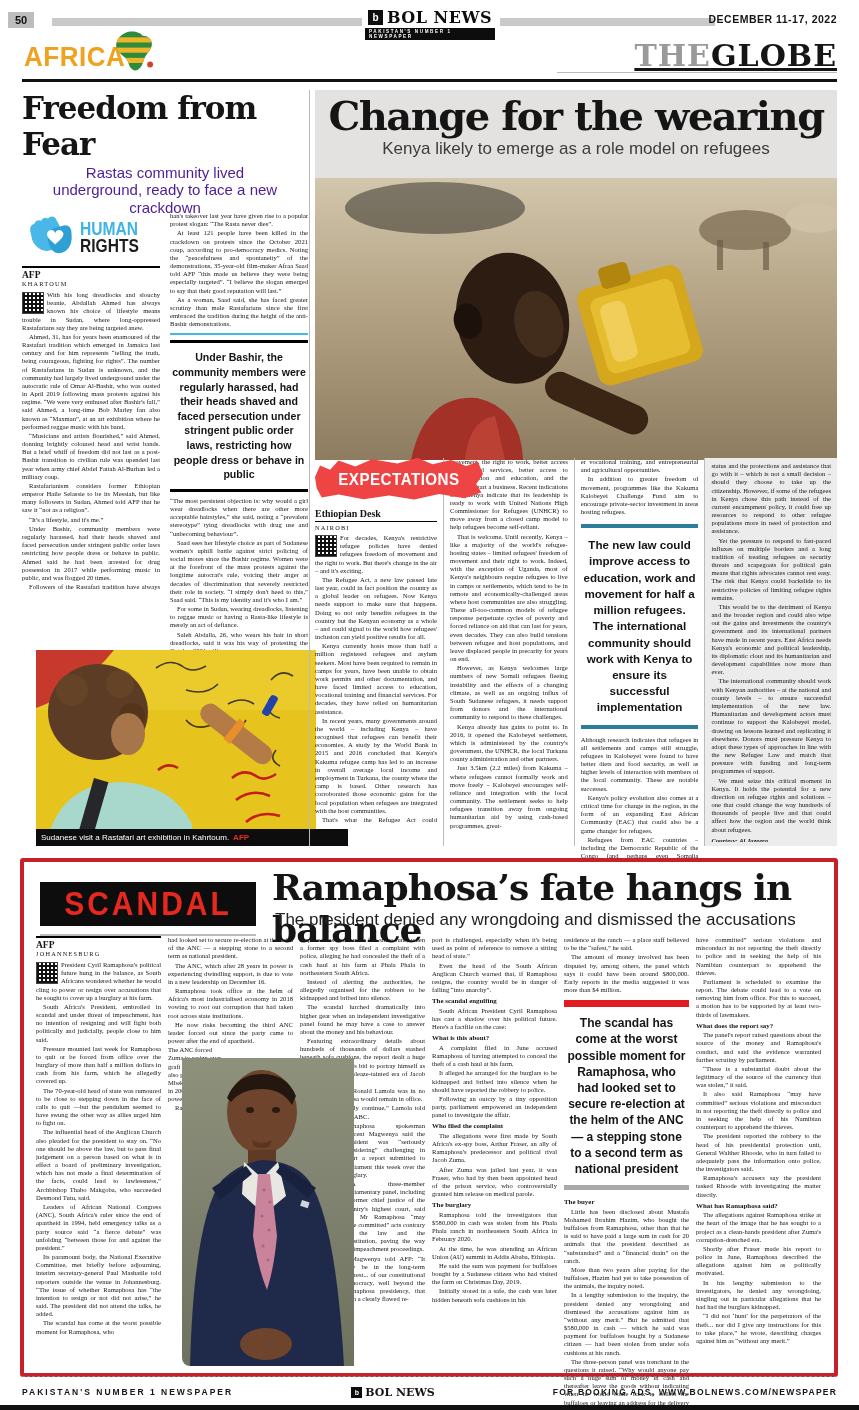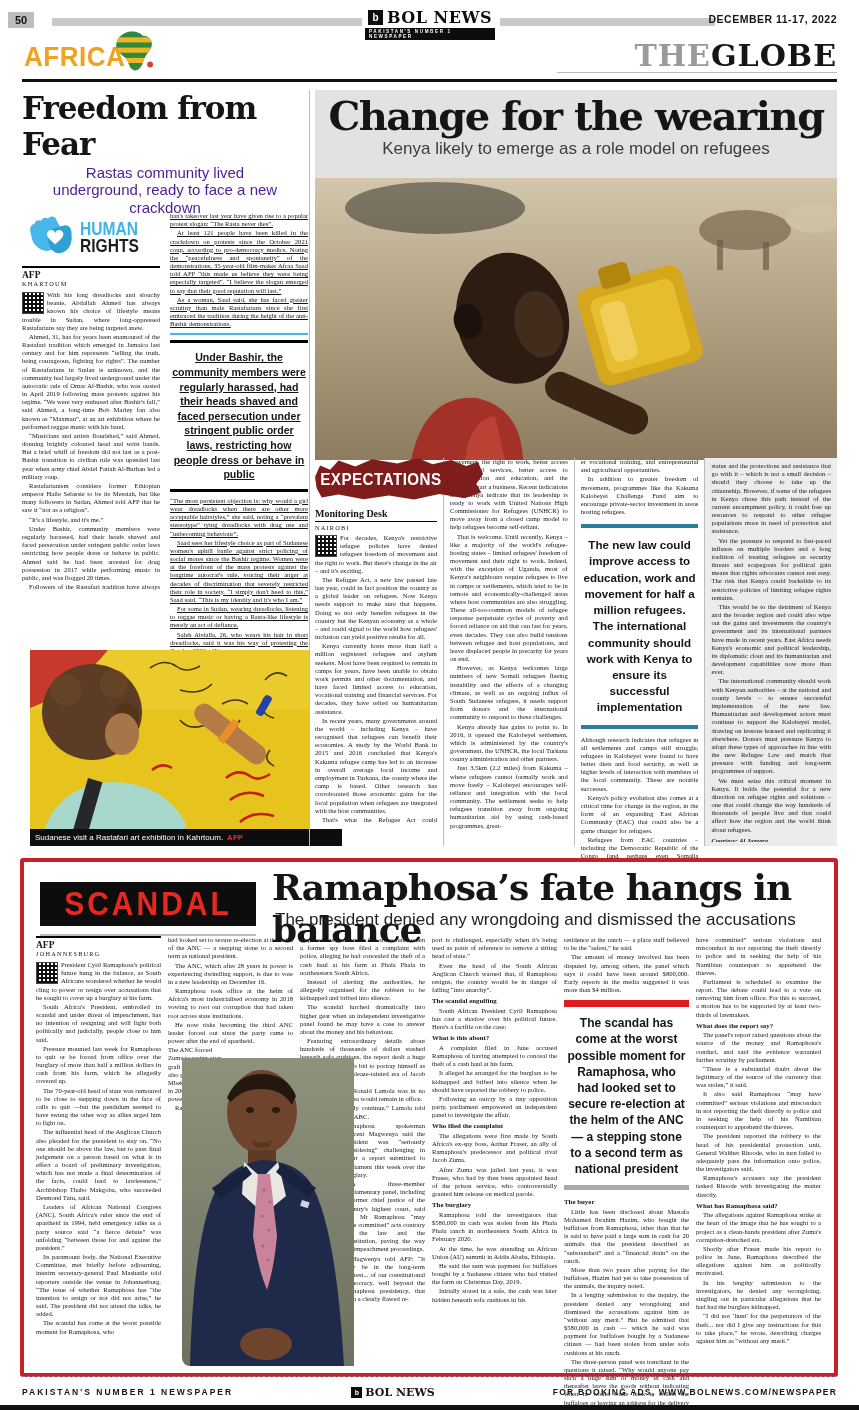--- a/index.html
+++ b/index.html
@@ -45,21 +45,21 @@
   .pq1wrap{border-top:2px solid #45b8e8;padding-top:5px;margin:4px 0 5px 0;}
   .pq1{border-top:3px solid #000;border-bottom:3px solid #000;padding:7px 1px;
        font:700 10.6px "Liberation Sans",sans-serif;text-align:center;line-height:1.38;}
   .capbar{position:absolute;left:0;right:0;bottom:0;height:17px;background:#0d0d0d;color:#fff;
           font:8px "Liberation Sans",sans-serif;display:flex;align-items:center;padding:0 5px;gap:4px;}
   .capcredit{color:#e82c20;font-weight:700;}
   
   .a2band{background:#e3e2e0;text-align:center;padding-top:6px;}
   .a2title{font:700 40px "DejaVu Serif",serif;letter-spacing:-1.5px;line-height:1;}
   .a2sub{font:17px "Liberation Sans",sans-serif;color:#3c3c3c;margin-top:3px;}
-  .tagexp{width:168px;height:42px;background:#7f1d1d;display:flex;align-items:center;justify-content:flex-start;
+  .tagexp{width:168px;height:42px;background:#ef4444;display:flex;align-items:center;justify-content:center;
      clip-path:polygon(0% 45%,3% 18%,9% 28%,14% 6%,24% 20%,34% 3%,49% 13%,61% 0%,70% 15%,81% 5%,90% 19%,97% 9%,100% 38%,96% 62%,99% 82%,89% 96%,74% 86%,59% 99%,44% 89%,29% 98%,14% 87%,4% 94%,1% 72%);}
   .tagexp span{color:#fff;font:700 16.5px "Liberation Sans",sans-serif;letter-spacing:.5px;transform:scaleX(.92);}
   .pq2{border-top:4px solid #2d7d9d;border-bottom:4px solid #2d7d9d;padding:9px 2px;margin:7px 0;
        font:700 11.6px "Liberation Sans",sans-serif;text-align:center;line-height:1.4;}
   .graycol{background:#ececec;padding:4px 6px;}
   .vline{background:#bbb;width:1px;}
   
   .redbox{border:4px solid #c8202a;border-radius:3px;background:#fff;}
   .scandal{background:#0d0d0d;display:flex;align-items:center;justify-content:center;}
   .scandal span{color:#e6281e;font:700 30px "Liberation Sans",sans-serif;letter-spacing:3px;transform:scaleY(1.1);}
@@ -106,21 +106,21 @@
         </defs>
       <g clip-path="url(#afr)">
         <rect width="60" height="60" fill="#2e8b3d"></rect>
         <rect y="10" width="60" height="7" fill="#f0b429"></rect>
         <rect y="24" width="60" height="7" fill="#f0b429"></rect>
         <rect y="38" width="60" height="7" fill="#f0b429"></rect>
       </g>
       <circle cx="52" cy="47" r="4" fill="#d3432b"></circle>
     </svg>
   </div>
-  <div class="abs theglobe" style="right:22px;top:38px;">
+  <div class="abs theglobe" style="right:22px;top:38px;text-decoration:underline;">
     <span class="the">THE</span><span>GLOBE</span>
   </div>
   <div class="abs rule-gray" style="right:22px;top:72px;width:280px;height:1px;"></div>
   <div class="abs rule-black" style="left:22px;top:79px;width:815px;height:3px;"></div>
 
   <div class="abs" style="left:22px;top:90px;width:286px;height:756px;">
     <div class="a1title">Freedom from Fear</div>
     <div class="a1sub" style="width:250px;margin:2px auto 0;">Rastas community lived underground, ready to face a new crackdown</div>
 
     <div class="abs" style="left:0;top:122px;width:286px;height:435px;display:flex;gap:10px;">
@@ -143,41 +143,41 @@
         <div class="coltext" style="height:300px;">
             <p class="first"><span class="qr"></span>With his long dreadlocks and slouchy beanie, Abdallah Ahmed has always known his choice of lifestyle means trouble in Sudan, where long-oppressed Rastafarians say they are being targeted anew.</p>
             <p>Ahmed, 31, has for years been enamoured of the Rastafari tradition which emerged in Jamaica last century and for him represents “telling the truth, being courageous, fighting for rights”. The number of Rastafarians in Sudan is unknown, and the community had largely lived underground under the autocratic rule of Omar Al-Bashir, who was ousted in April 2019 following mass protests against his regime. “We were very enthused after Bashir's fall,” said Ahmed, a long-time Bob Marley fan also known as “Maxman”, at an art exhibition where he performed reggae music with his band.</p>
             <p>“Musicians and artists flourished,” said Ahmed, donning brightly coloured head and wrist bands. But a brief whiff of freedom did not last as a post-Bashir transition to civilian rule was upended last year when army chief Abdel Fattah Al-Burhan led a military coup.</p>
             <p>Rastafarianism considers former Ethiopian emperor Haile Selassie to be its Messiah, but like many followers in Sudan, Ahmed told AFP that he saw it “not as a religion”.</p>
             <p>“It's a lifestyle, and it's me.”</p>
             <p>Under Bashir, community members were regularly harassed, had their heads shaved and faced persecution under stringent public order laws restricting how people dress or behave in public. Ahmed said he had been arrested for drug possession in 2017 while performing music in public, and was flogged 20 times.</p>
             <p>Followers of the Rastafari tradition have always been “easy targets” for security forces due to their looks, said Ahmed, who was also frisked by security personnel during a Khartoum protest in November and faced charges of “causing public disturbance”. “It, however, never stopped us from growing our hair,” he added. “Some of us died while holding on to their personal lifestyle.”</p>
           </div>
       </div>
-      <div style="width:138px;text-decoration:underline;">
+      <div style="width:138px;">
         <div class="coltext">
             <p class="first">han's takeover last year have given rise to a popular protest slogan: “The Rasta never dies”.</p>
             <p>At least 121 people have been killed in the crackdown on protests since the October 2021 coup, according to pro-democracy medics. Noting the “peacefulness and spontaneity” of the demonstrations, 35-year-old film-maker Afraa Saad told AFP “this made us believe they were being especially targeted”. “I believe the slogan emerged to say that their good reputation will last.”</p>
             <p>As a woman, Saad said, she has faced greater scrutiny than male Rastafarians since she first embraced the tradition during the height of the anti-Bashir demonstrations.</p>
           </div>
         <div class="pq1wrap">
           <div class="pq1">Under Bashir, the community members were regularly harassed, had their heads shaved and faced persecution under stringent public order laws, restricting how people dress or behave in public</div>
         </div>
         <div class="coltext">
             <p class="first">“The most persistent objection is: why would a girl wear dreadlocks when there are other more acceptable hairstyles,” she said, noting a “prevalent stereotype” tying dreadlocks with drug use and “unbecoming behaviour”.</p>
             <p>Saad sees her lifestyle choice as part of Sudanese women's uphill battle against strict policing of social mores since the Bashir regime. Women were at the forefront of the mass protests against the longtime autocrat's rule, voicing their anger at decades of discrimination that severely restricted their role in society. “I simply don't heed to this,” Saad said. “This is my identity and it's who I am.”</p>
             <p>For some in Sudan, wearing dreadlocks, listening to reggae music or having a Rasta-like lifestyle is merely an act of defiance.</p>
             <p>Saleh Abdalla, 26, who wears his hair in short dreadlocks, said it was his way of protesting the October 2021 military coup.</p>
             <p>“We are refusing all violations that take place on behalf of authorities,” he told AFP during one anti-coup demonstration in the capital Khartoum last month.</p>
             <p>“I will keep the Rasta (dreadlocks) until the regime falls.”</p>
           </div>
       </div>
     </div>
 
-    <div class="abs photo" style="left:8px;top:560px;width:312px;height:196px;">
+    <div class="abs photo" style="left:14px;top:560px;width:312px;height:196px;">
       <svg width="280" height="196" viewBox="0 0 280 196" preserveAspectRatio="none">
         <rect width="280" height="196" fill="#e7c31e"></rect>
         <rect width="280" height="60" fill="#efd23a" opacity=".5"></rect>
         <path d="M0 0 h78 q-34 42-78 58z" fill="#c6392c"></path>
         <g stroke="#20201d" stroke-width="1.6" fill="none" opacity=".85">
           <path d="M120 18 q14-10 26 -2 q10 8 24 0"></path>
           <path d="M150 40 q20 6 32-6 m10 20 q14-8 26 0"></path>
           <path d="M210 70 q-10 14 6 18 m18-40 q-6 16 10 20"></path>
           <path d="M235 30 q10-12 22-4"></path>
           <path d="M150 70 q8 10 22 6 t24 8"></path>
@@ -250,21 +250,21 @@
         <path d="M150 282 q4-40 30-44 l10 44z" fill="#c0463a" opacity=".8"></path>
       </svg>
     </div>
 
     <div class="abs" style="left:0;top:368px;width:522px;height:388px;display:flex;">
       <div style="width:122px;padding-right:6px;border-right:1px solid #bbb;">
         <div class="tagexp">
             <span>EXPECTATIONS</span>
           </div>
         <div style="border-bottom:1px solid #000;margin:3px 0 2px;">
-          <span class="agency" style="font-size:10px;">Monitoring Desk</span>
+          <span class="agency" style="font-size:10px;">Ethiopian Desk</span>
         </div>
         <div class="city" style="margin-bottom:3px;">NAIROBI</div>
         <div class="coltext" style="height:290px;">
             <p class="first"><span class="qr"></span>For decades, Kenya's restrictive refugee policies have denied refugees freedom of movement and the right to work. But there's change in the air – and it's exciting.</p>
             <p>The Refugee Act, a new law passed late last year, could in fact position the country as a global leader on refugees. Now Kenya needs support to make sure that happens. Doing so not only benefits refugees in the country but the Kenyan economy as a whole – and could signal to the world how refugees' inclusion can yield positive results for all.</p>
             <p>Kenya currently hosts more than half a million registered refugees and asylum seekers. Most have been required to remain in camps for years, have been unable to obtain work permits and other documentation, and have faced limited access to education, vocational training and financial services. For decades, they have relied on humanitarian assistance.</p>
             <p>In recent years, many governments around the world – including Kenya – have recognised that refugees can benefit their economies. A study by the World Bank in 2015 and 2016 concluded that Kenya's Kakuma refugee camp has led to an increase in overall average local income and employment in Turkana, the county where the camp is based. Other research has corroborated those economic gains for the local population when refugees are integrated with the host communities.</p>
             <p>That's what the Refugee Act could facilitate. It promises to improve refugee access to a range of rights, including freedom of</p>
           </div>
       </div>

